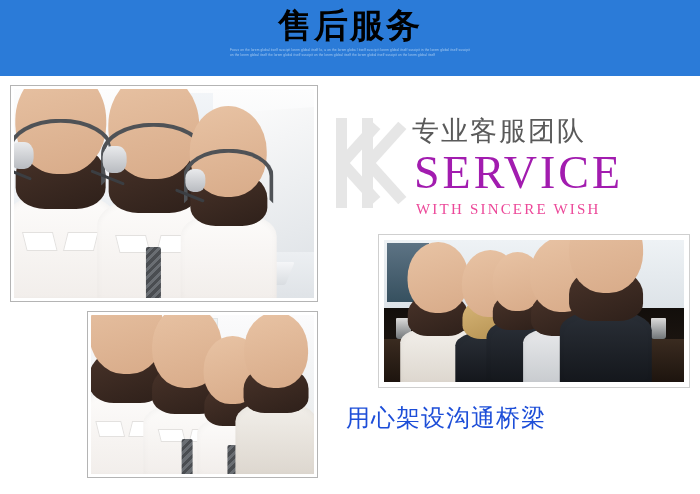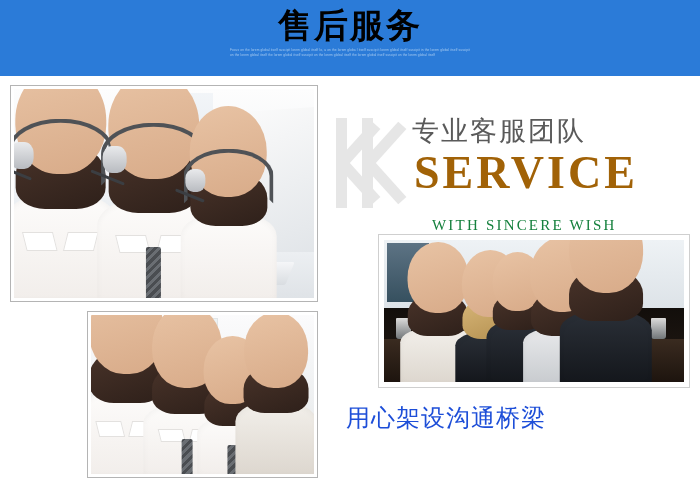--- a/index.html
+++ b/index.html
@@ -359,33 +359,33 @@
     line-height: 38px;
     color: #5a5a5a;
     letter-spacing: 2px;
     font-weight: normal;
   }
   .headline-en {
     margin: 0;
     font-family: "Liberation Serif", "DejaVu Serif", serif;
     font-size: 46px;
     line-height: 46px;
-    color: #a16207;
+    color: #a21caf;
     letter-spacing: 3px;
-    font-weight: bold;
+    font-weight: normal;
     padding-left: 2px;
   }
   .headline-sub {
-    margin: 16px;
+    margin: 0;
     padding-top: 4px;
     padding-left: 4px;
     font-family: "Liberation Serif", "DejaVu Serif", serif;
     font-size: 15px;
     line-height: 18px;
-    color: #15803d;
+    color: #ec4899;
     letter-spacing: 2.2px;
   }
 
   
   .slogan {
     position: absolute;
     left: 346px;
     top: 400px;
     width: 340px;
   }

